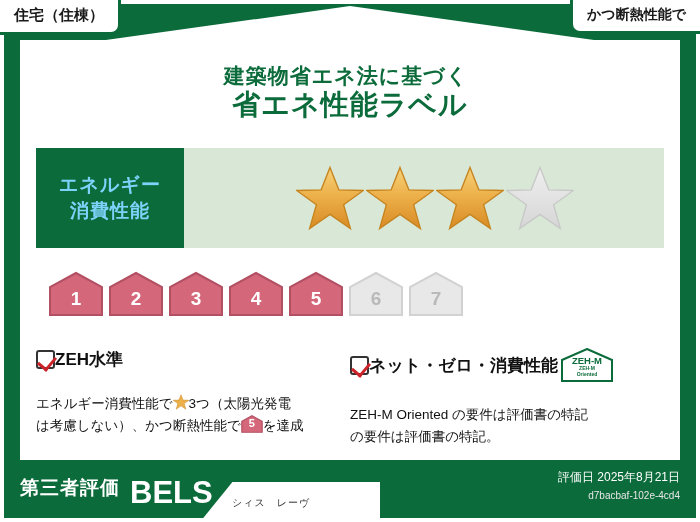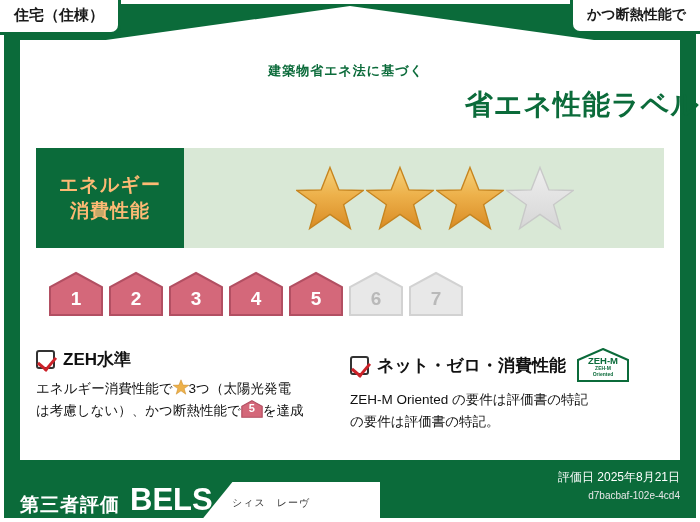--- a/index.html
+++ b/index.html
@@ -63,49 +63,49 @@
     font-size: 14px;
     font-weight: bold;
     color: #1a1a1a;
     z-index: 6;
   }
   
   .title-small {
     position: absolute;
     left: 0; right: 8px; top: 62px;
     text-align: center;
-    font-size: 13px;
+    font-size: 21px;
     font-weight: bold;
     color: #0b6b3a;
     letter-spacing: 1px;
   }
   .title-big {
     position: absolute;
     left: 0; right: 0; top: 86px;
-    text-align: right;
+    text-align: center;
     font-size: 28px;
     font-weight: bold;
     color: #0b6b3a;
     letter-spacing: 1px;
   }
   
   .row {
     position: absolute;
     left: 36px;
     width: 628px;
     display: flex;
     align-items: stretch;
   }
   .row-energy { top: 148px; height: 100px; }
   .row-insul  { top: 266px; height: 56px; }
 
   .row-label {
     width: 148px;
     background: #0b6b3a;
-    color: #fdba74;
+    color: #7dd3fc;
     font-size: 19px;
     font-weight: bold;
     display: flex;
     flex-direction: column;
     align-items: center;
     justify-content: center;
     line-height: 1.35;
     letter-spacing: 1px;
   }
   .row-body-energy {
@@ -151,22 +151,22 @@
 
   
   .checks {
     position: absolute;
     left: 36px; top: 348px;
     width: 628px; height: 100px;
     display: flex;
   }
   .check-col { width: 314px; padding-right: 16px; }
   .check-head {
-    display: flex; align-items: center; gap: 8px;
-    margin-bottom: 7px;
+    display: flex; align-items: center; 
+    margin-bottom: 22px;
   }
   .cbox {
     width: 19px; height: 19px;
     border: 2px solid #333;
     border-radius: 3px;
     position: relative;
     background: #fff;
     flex: 0 0 auto;
   }
   .cbox::after {
@@ -222,22 +222,22 @@
   }
   
   .footer {
     position: absolute;
     left: 4px; bottom: 4px;
     width: 692px; height: 58px;
     color: #ffffff;
   }
   .footer-left {
     position: absolute;
-    left: 16px; top: 22px;
-    display: flex; align-items: flex-end; gap: 10px;
+    left: 16px; top: 15px;
+    display: flex; align-items: flex-start; gap: 10px;
   }
   .f-eval {
     font-size: 19px; font-weight: bold; letter-spacing: 1px;
   }
   .f-bels {
     font-size: 31px; font-weight: bold; letter-spacing: 0px;
   }
   .footer-right {
     position: absolute;
     right: 16px; top: 9px;

